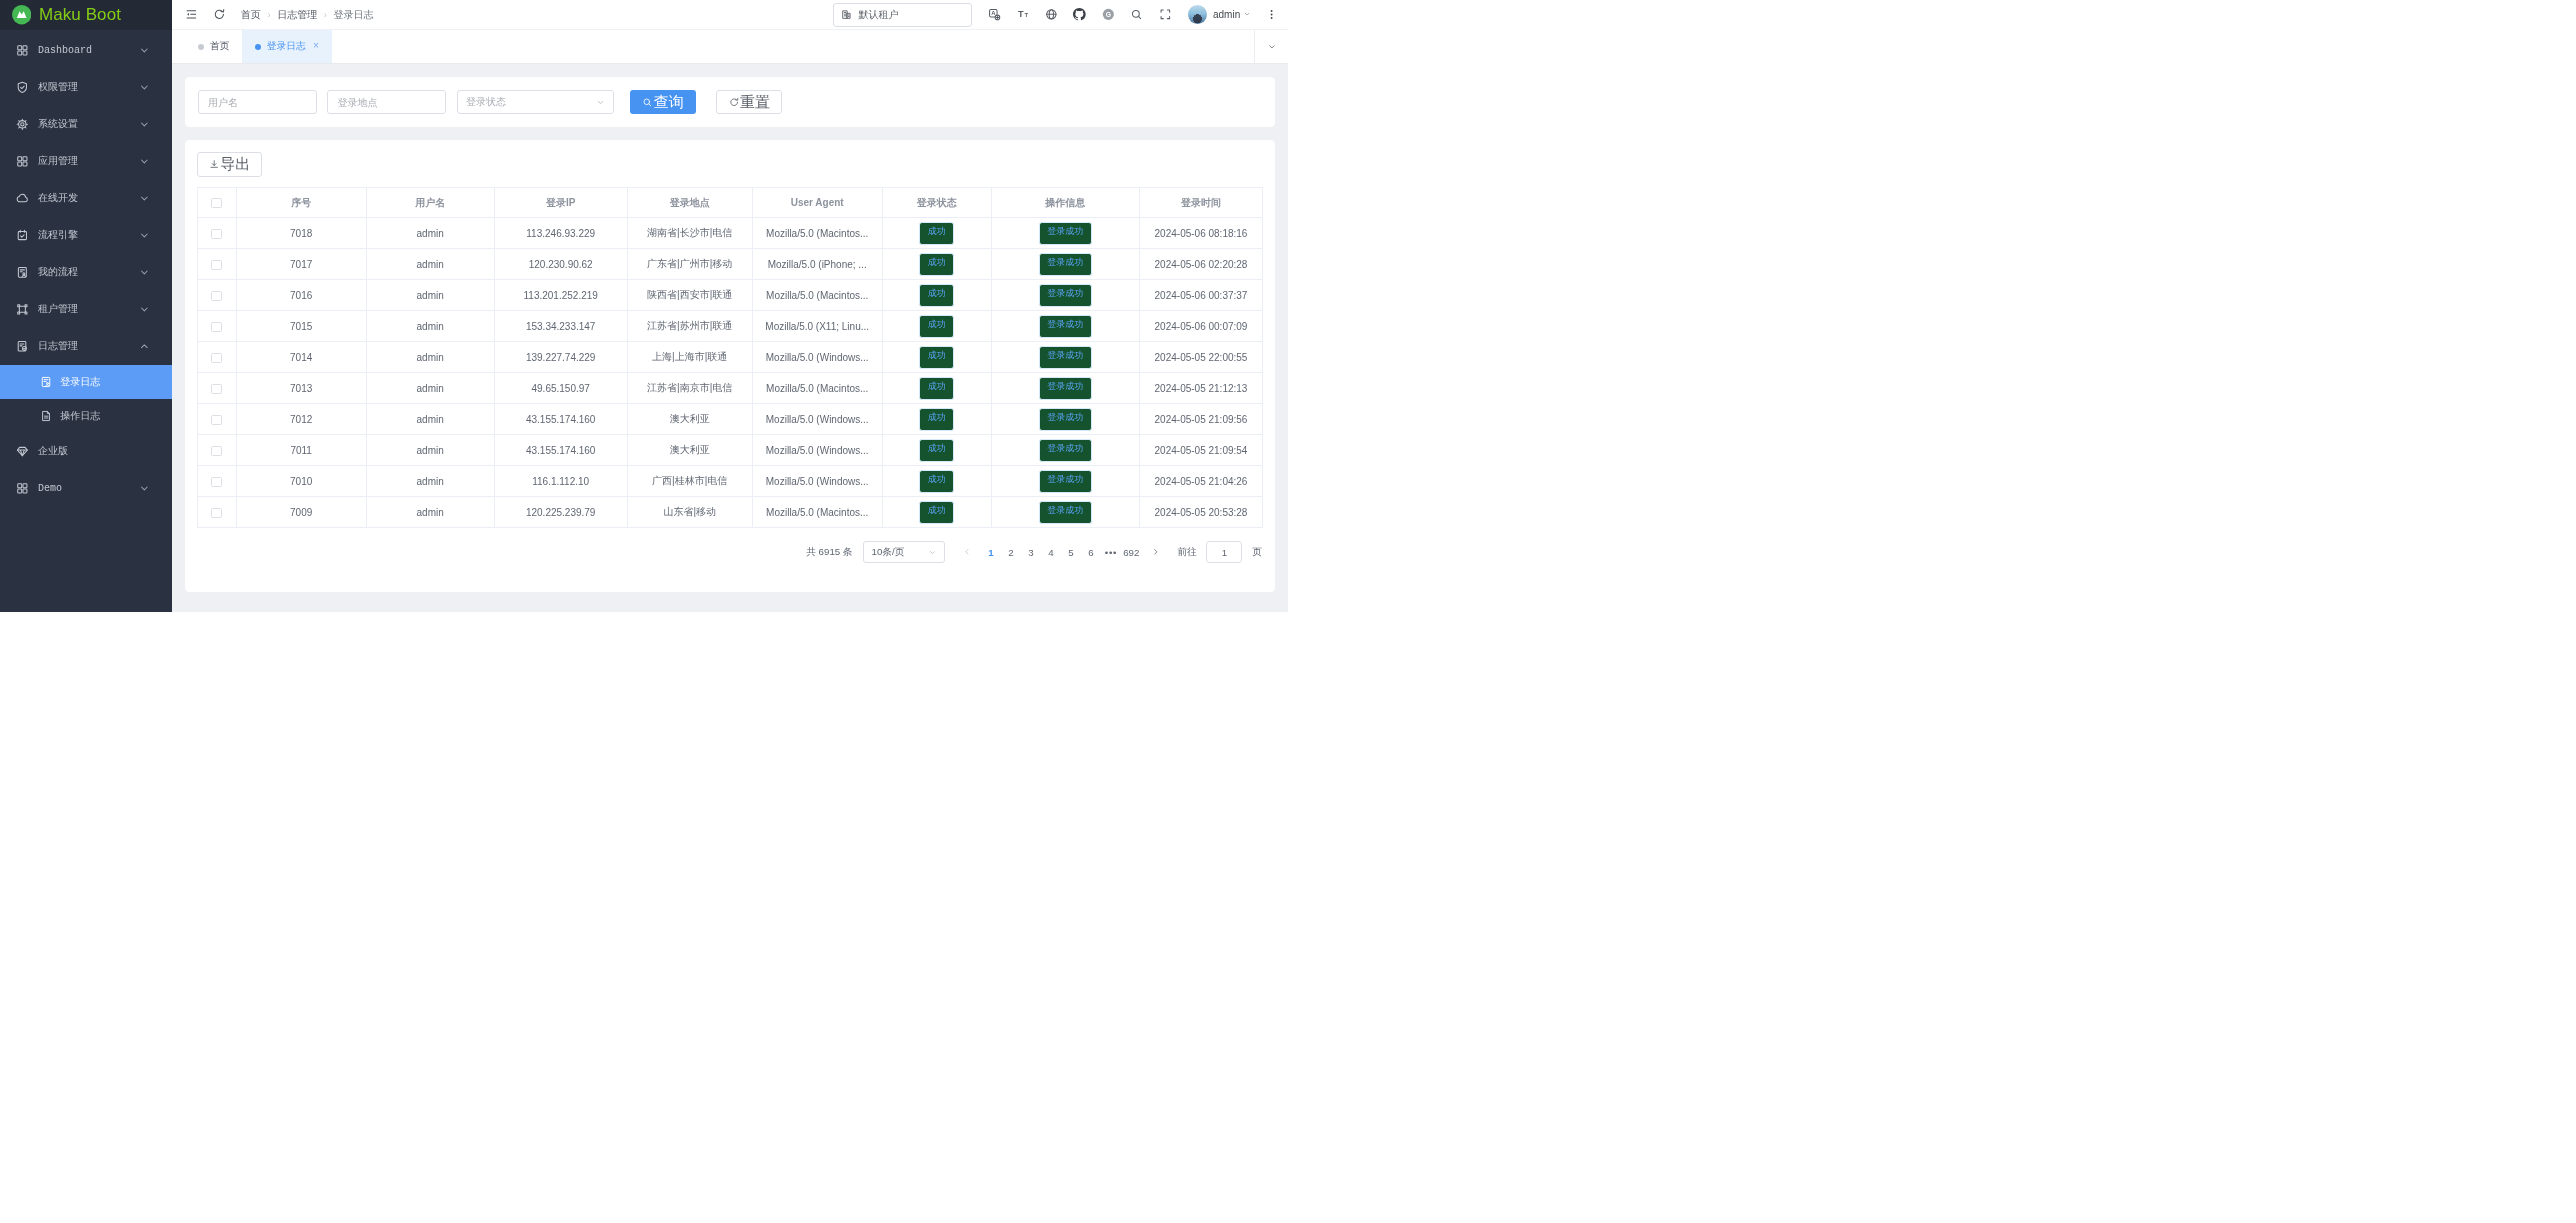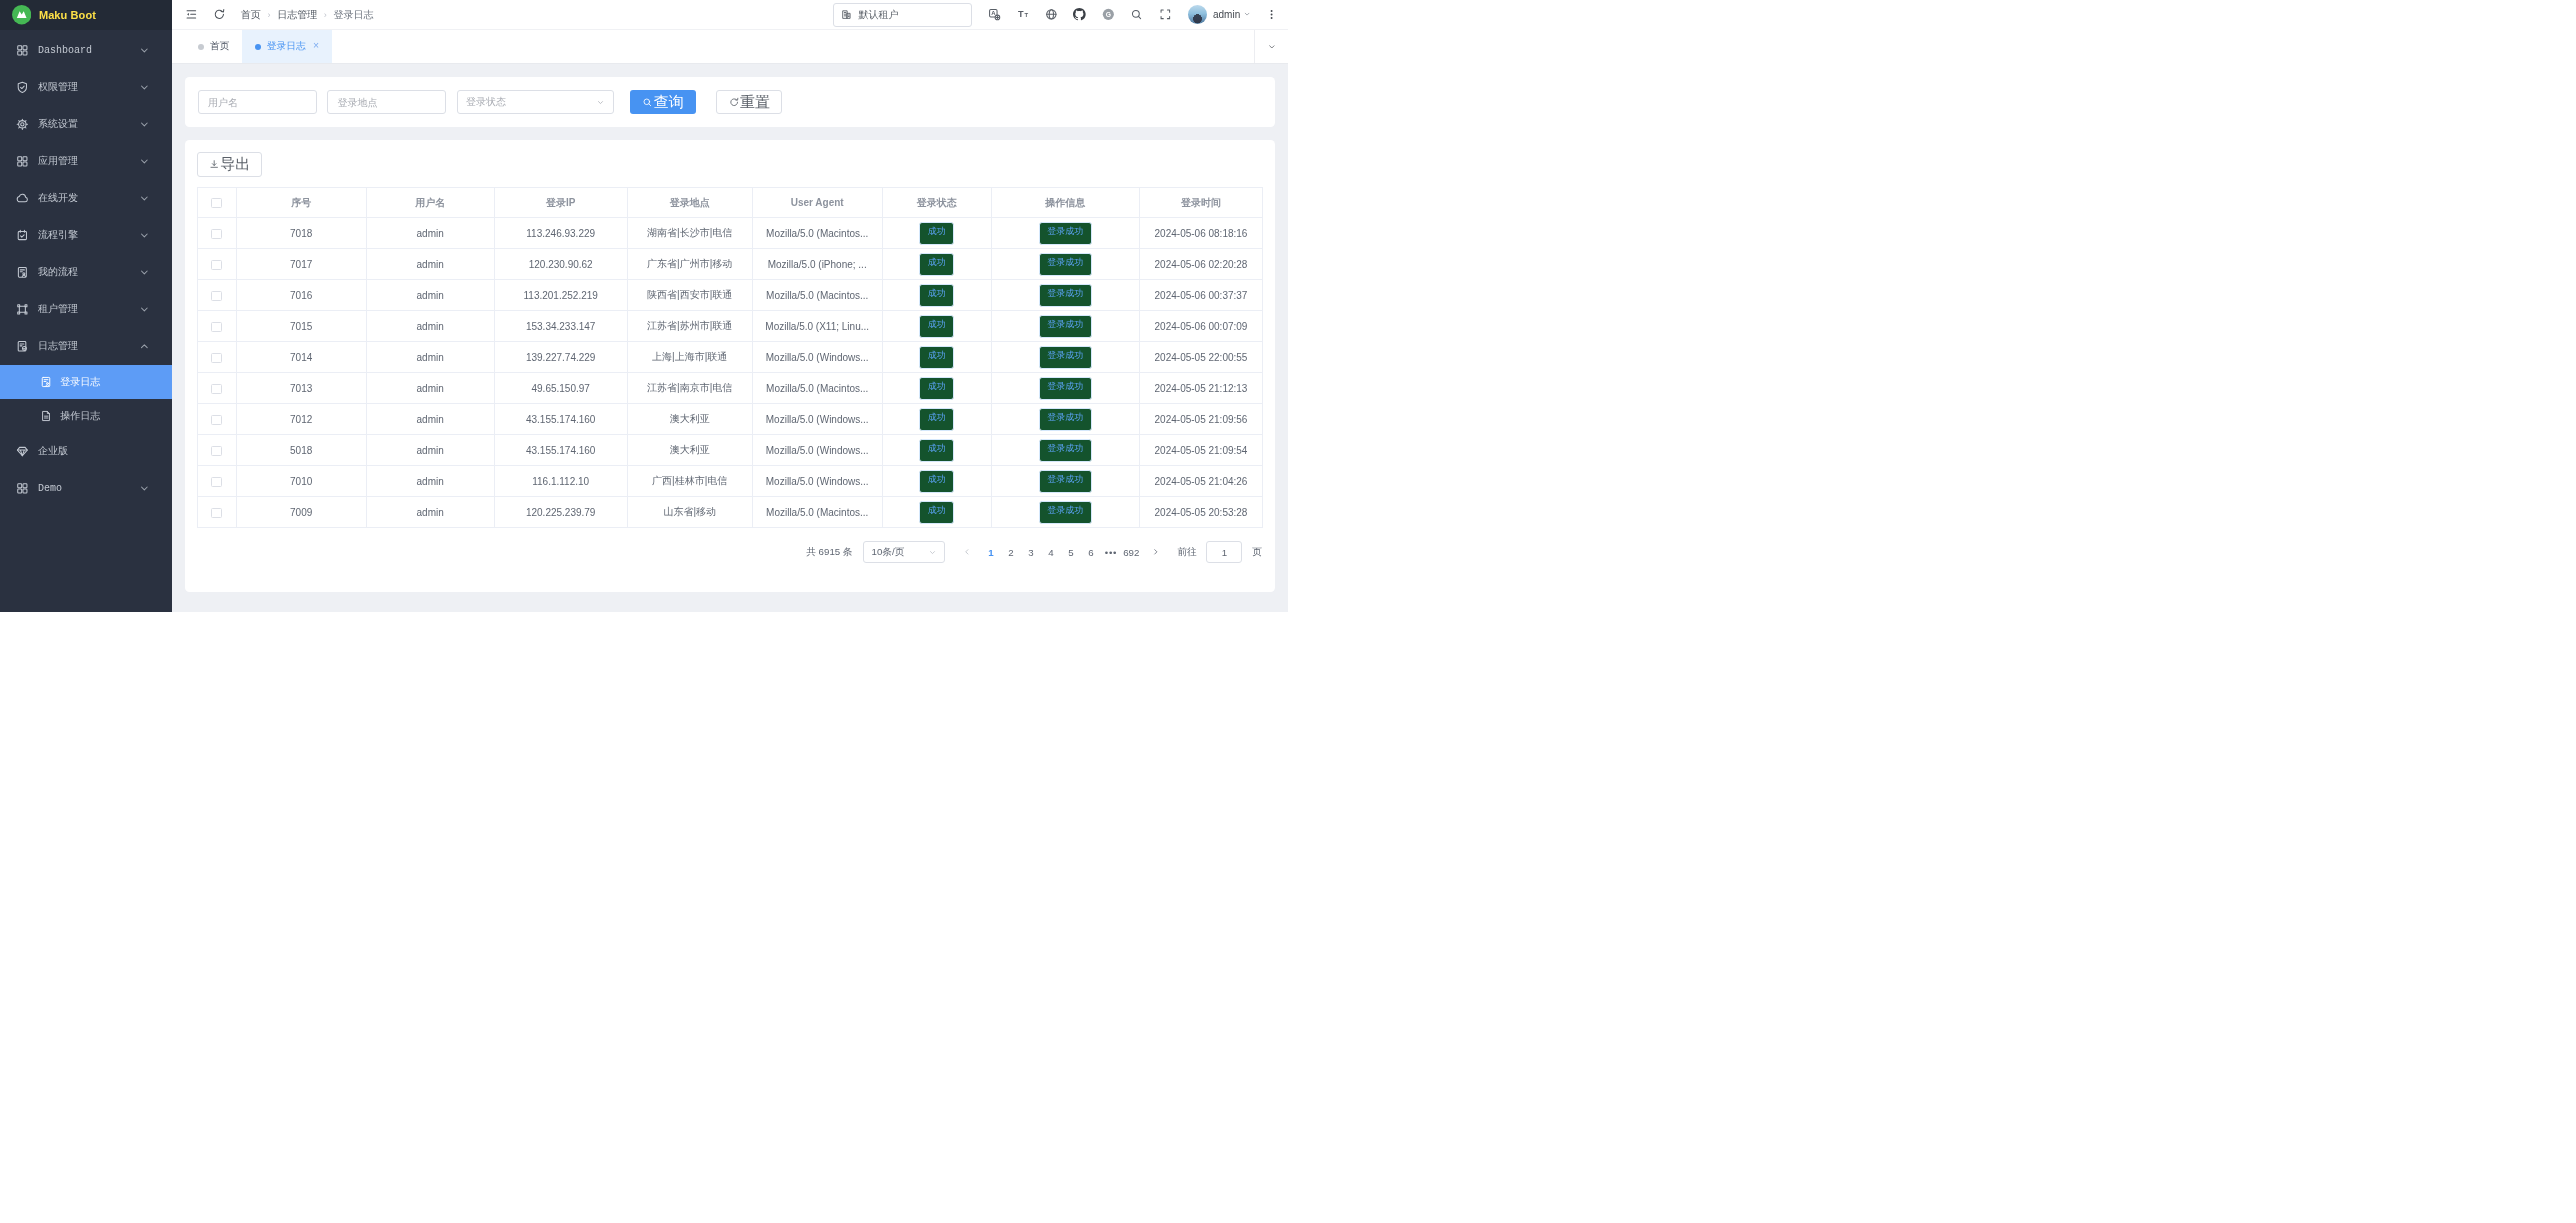--- a/index.html
+++ b/index.html
@@ -5,21 +5,21 @@
   * { box-sizing: border-box; margin: 0; padding: 0; }
   html,body { width:1288px; height:612px; overflow:hidden;
     font-family:"Liberation Sans","DejaVu Sans",sans-serif; font-size:10px; color:#5f6672; }
   .app { display:flex; width:100%; height:100%; background:#eef0f4; }
 
   
   .sidebar { width:172px; min-width:172px; height:100%; background:#2a3140; color:#c3c9d2; display:flex; flex-direction:column; }
   .logo-row { height:30px; min-height:30px; background:#232a36; display:flex; align-items:center; gap:7.5px; padding-left:12px; }
   .logo-badge { width:19.4px; height:19.4px; display:block; }
   .logo-badge svg { width:100%; height:100%; display:block; }
-  .logo-title { color:#fde047; font-size:11px; font-weight:bold; letter-spacing:0.1px; }
+  .logo-title { color:#84cc16; font-size:17px; font-weight:normal; letter-spacing:0.1px; }
   .menu { flex:1; padding-top:1.5px; overflow:hidden; }
   .menu-item { height:37px; display:flex; align-items:center; padding:0 12px 0 16.4px; cursor:pointer; }
   .menu-item .mi-icon { width:12.7px; height:12.7px; margin-right:9px; flex:none; }
   .mi-icon svg { width:100%; height:100%; display:block; }
   .menu-item .mi-label { flex:1; font-size:10px; white-space:nowrap; overflow:hidden;font-family:Liberation Mono, monospace; }
   .mi-chev { width:9px; height:9px; color:#9aa1ab; }
   .mi-chev.up { transform:rotate(180deg); }
   .sub-item { height:34px; display:flex; align-items:center; padding:0 12px 0 40px; cursor:pointer; }
   .sub-item .mi-icon { width:12px; height:12px; margin-right:8.2px; }
   .sub-item.active { background:var(--sidebar-active); color:#fff; }
@@ -551,21 +551,21 @@
                 <td>admin</td>
                 <td>43.155.174.160</td>
                 <td>澳大利亚</td>
                 <td>Mozilla/5.0 (Windows...</td>
                 <td><span class="tag">成功</span></td>
                 <td><span class="tag">登录成功</span></td>
                 <td>2024-05-05 21:09:56</td>
               </tr>
               <tr>
                 <td><span class="cb"></span></td>
-                <td>5018</td>
+                <td>7011</td>
                 <td>admin</td>
                 <td>43.155.174.160</td>
                 <td>澳大利亚</td>
                 <td>Mozilla/5.0 (Windows...</td>
                 <td><span class="tag">成功</span></td>
                 <td><span class="tag">登录成功</span></td>
                 <td>2024-05-05 21:09:54</td>
               </tr>
               <tr>
                 <td><span class="cb"></span></td>

